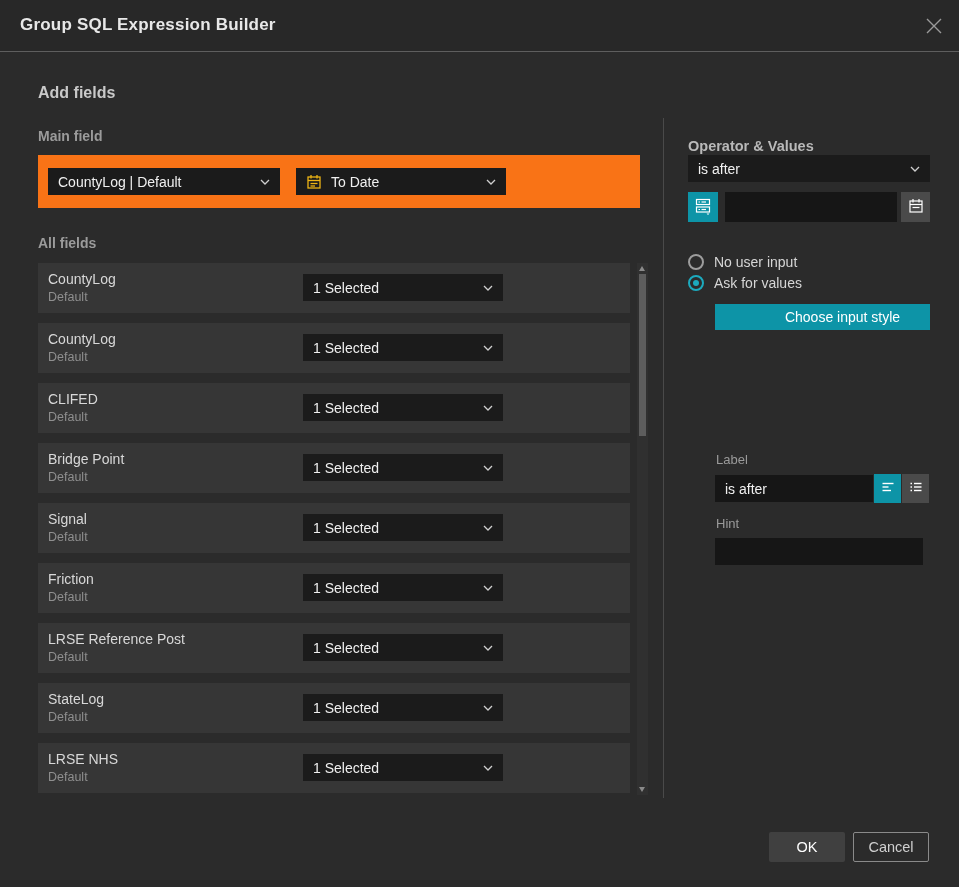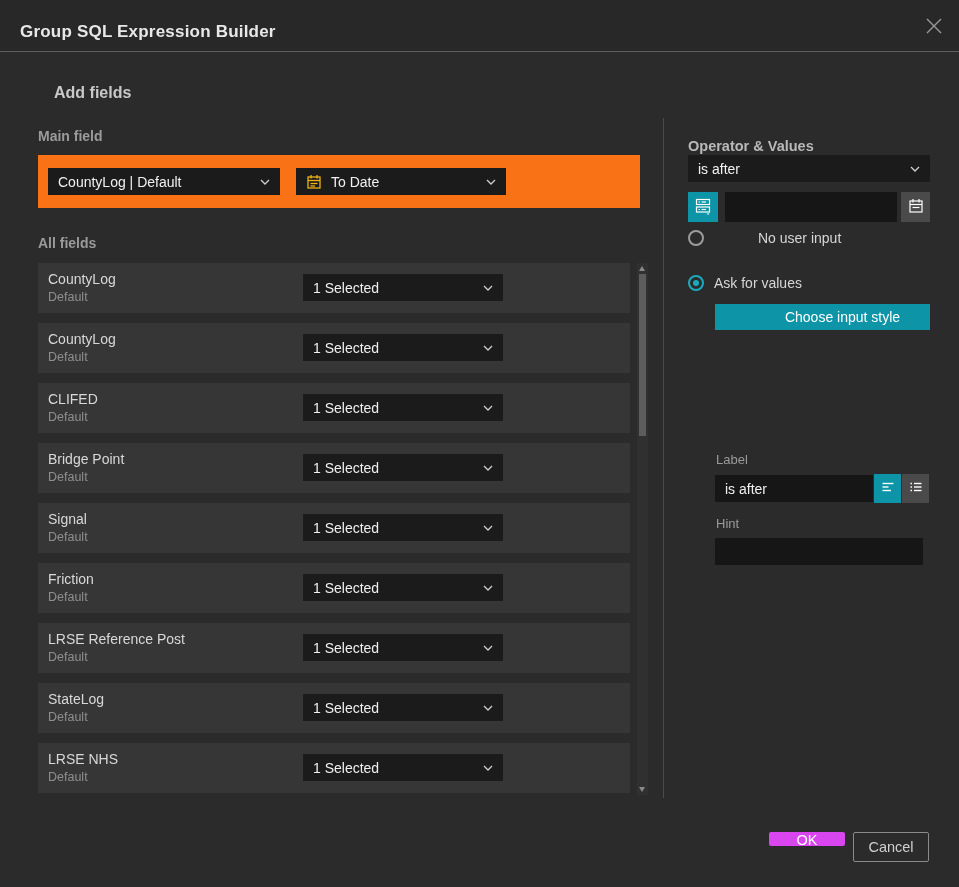--- a/index.html
+++ b/index.html
@@ -1,25 +1,25 @@
 <!DOCTYPE html>
 <html><head>
 <meta charset="utf-8">
 <style>
   * { margin:0; padding:0; box-sizing:border-box; }
   html,body { width:959px; height:887px; background:#2b2b2b; font-family:"Liberation Sans", sans-serif; }
   .dialog { position:relative; width:959px; height:887px; background:#2b2b2b; overflow:hidden; }
 
   
   .hdr { position:absolute; left:0; top:0; width:100%; height:52px; background:#282828; border-bottom:1px solid #5e5e5e; }
-  .hdr-title { position:absolute; left:20px; top:22px; font-size:17px; font-weight:700; color:#e8e8e8; letter-spacing:.2px; }
+  .hdr-title { position:absolute; left:20px; top:15px; font-size:17px; font-weight:700; color:#e8e8e8; letter-spacing:.2px; }
   .hdr-close { position:absolute; right:15px; top:16px; width:20px; height:20px; cursor:pointer; color:#9a9a9a; }
 
   
-  .h-add { position:absolute; left:38px; top:84px; font-size:16px; font-weight:700; color:#c9c9c9;margin-left:16px; }
+  .h-add { position:absolute; left:38px; top:84px; font-size:16px; font-weight:700; color:#c9c9c9; }
   .lbl-main { position:absolute; left:38px; top:128px; font-size:14px; font-weight:700; color:#9b9b9b; }
   .lbl-all { position:absolute; left:38px; top:235px; font-size:14px; font-weight:700; color:#9b9b9b; }
 
   
   .sel { display:flex; align-items:center; background:#1b1b1b; height:27px; color:#f0f0f0; font-size:14px; padding:0 10px; cursor:pointer; }
   .sel .chev { margin-left:auto; color:#cfcfcf; display:flex; }
   .inp { background:#161616; border:none; height:27px; color:#f0f0f0; font-size:14px; padding:0 10px; }
 
   
   .main-row { position:absolute; left:38px; top:155px; width:602px; height:53px; background:#f97316; }
@@ -62,21 +62,21 @@
   .choose-btn { position:absolute; left:27px; top:186px; width:215px; height:26px; background:#0d94a7; color:#fff; font-size:14px; border:none; cursor:pointer; font-family:"Liberation Sans", sans-serif;padding-left:40px; }
 
   .lbl-sm { position:absolute; font-size:13px; color:#9a9a9a; }
   .label-row { position:absolute; left:27px; top:356px; width:215px; height:29px; }
   .label-row .linp { position:absolute; left:0; top:1px; width:158px; height:27px; }
   .label-row .st1 { position:absolute; left:159px; top:0; width:27px; height:29px; background:#0d94a7; }
   .label-row .st2 { position:absolute; left:187px; top:0; width:27px; height:29px; background:#4a4a4a; }
   .hint-inp { position:absolute; left:27px; top:420px; width:208px; height:27px; }
 
   
-  .ok-btn { position:absolute; left:769px; top:832px; width:76px; height:14px; background:#d946ef; border:none; border-radius:2px; color:#fff; font-size:14.5px; cursor:pointer; font-family:"Liberation Sans", sans-serif; }
+  .ok-btn { position:absolute; left:769px; top:832px; width:76px; height:30px; background:#404040; border:none; border-radius:2px; color:#fff; font-size:14.5px; cursor:pointer; font-family:"Liberation Sans", sans-serif; }
   .cancel-btn { position:absolute; left:853px; top:832px; width:76px; height:30px; background:transparent; border:1px solid #8a8a8a; border-radius:2px; color:#d0d0d0; font-size:14.5px; cursor:pointer; font-family:"Liberation Sans", sans-serif; }
 </style>
 </head>
 <body>
 
 <div class="dialog">
 
   <div class="hdr">
     <div class="hdr-title">Group SQL Expression Builder</div>
     <div class="hdr-close">
@@ -271,21 +271,21 @@
             <rect x="2" y="3" width="12" height="11"></rect>
             <line x1="2" y1="6.5" x2="14" y2="6.5"></line>
             <line x1="5" y1="1" x2="5" y2="4.5"></line>
             <line x1="11" y1="1" x2="11" y2="4.5"></line>
             <line x1="4.5" y1="9.5" x2="11.5" y2="9.5"></line>
           </svg>
         </span>
       </button>
     </div>
 
-    <div class="radio-row" style="top:112px;gap:44px;">
+    <div class="radio-row" style="top:136px;">
       <span class="radio"></span>
       <span class="radio-lbl">No user input</span>
     </div>
     <div class="radio-row" style="top:157px;">
       <span class="radio on"></span>
       <span class="radio-lbl">Ask for values</span>
     </div>
 
     <button class="choose-btn">Choose input style</button>
 

